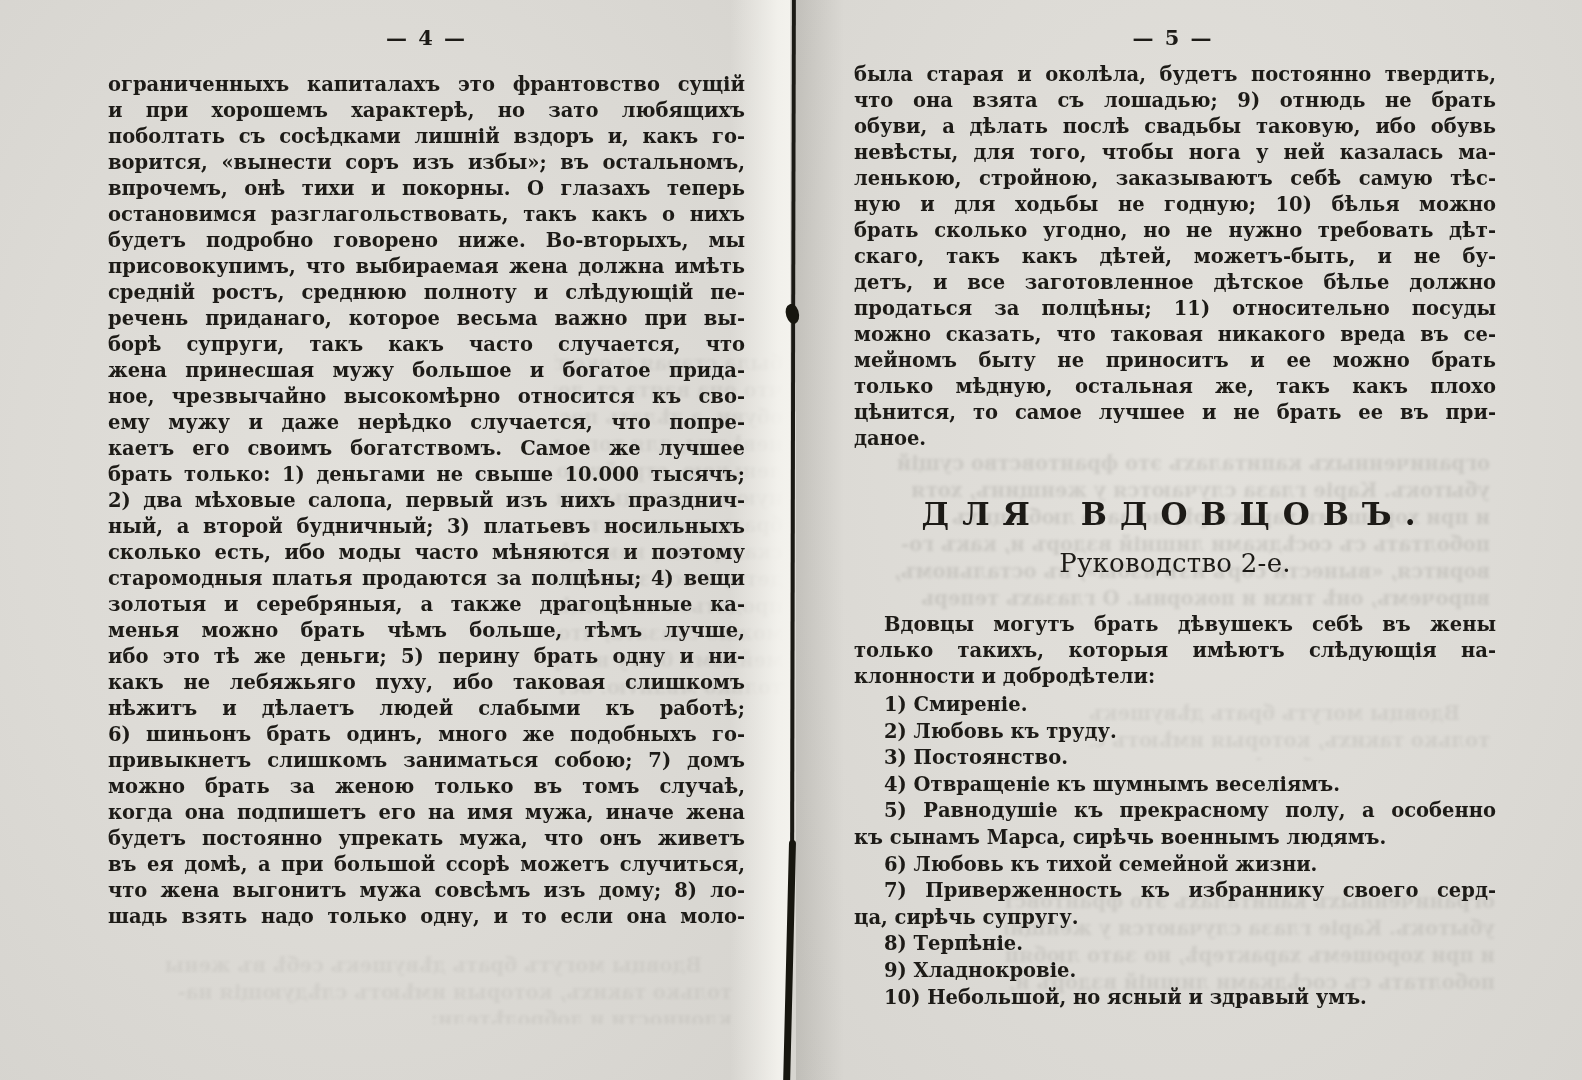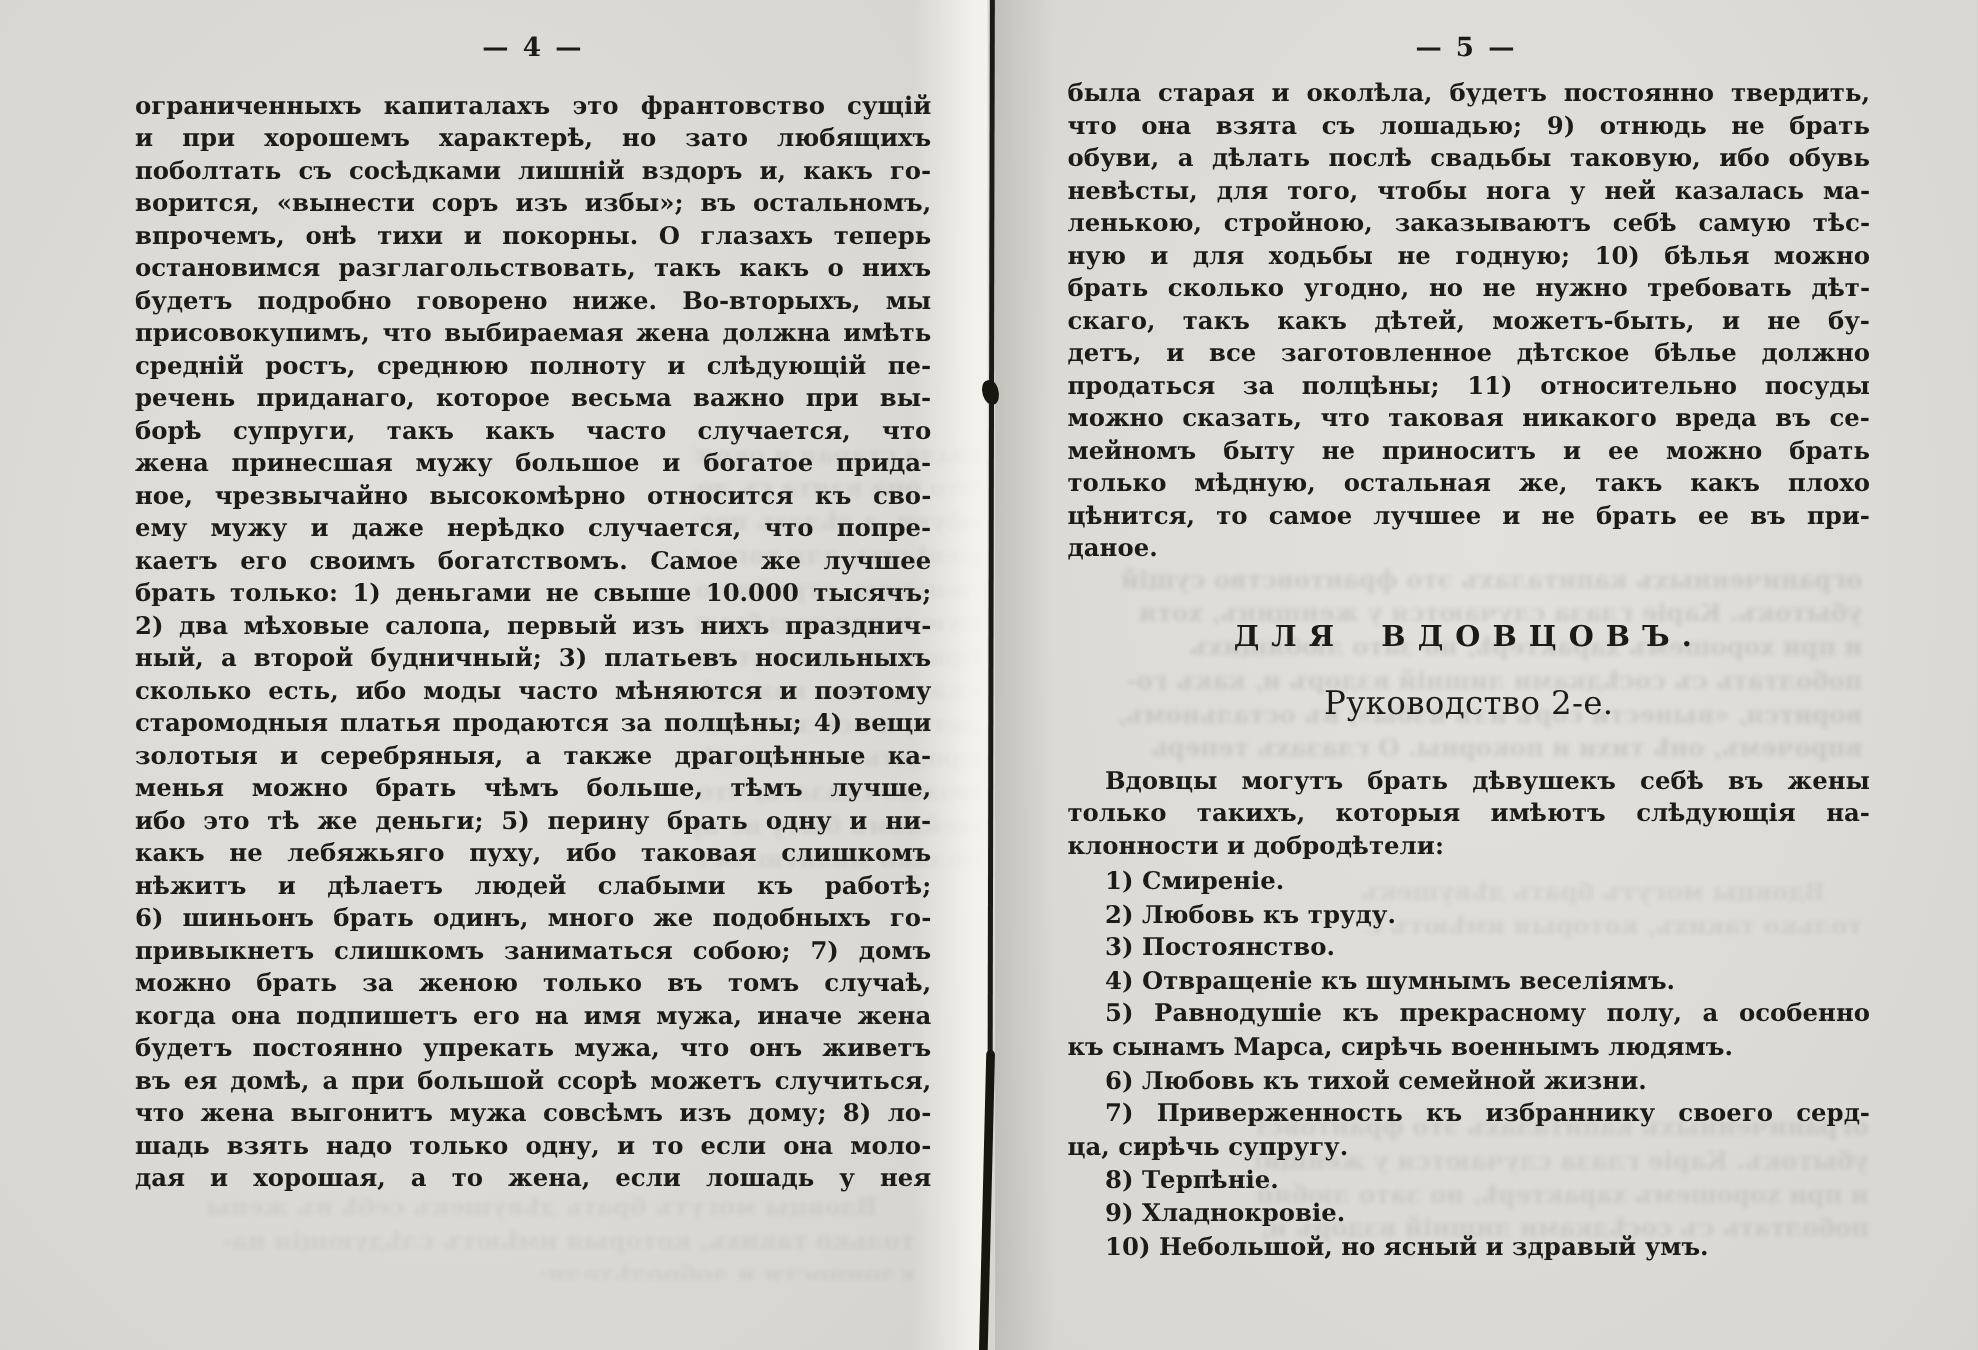--- a/index.html
+++ b/index.html
@@ -48,21 +48,21 @@
   .line.nj{text-align-last:left;}
   .line.ind{text-indent:30px;}
   .tb.plain .line{text-align:left;text-align-last:auto;}
   .tb.plain .line.j{text-align:justify;text-align-last:justify;}
 
   .page.left .tb.main{left:108px;top:72px;width:637px;}
   .page.right .tb.main{left:64px;top:62px;width:642px;}
 
   .section-title{
     position:absolute;left:64px;top:496px;width:642px;margin:0;z-index:5;
-    text-align:center;font-size:23px;font-weight:700;
+    text-align:center;font-size:31px;font-weight:700;
     letter-spacing:.42em;word-spacing:.45em;
   }
   .subsection-title{
     position:absolute;left:64px;top:548px;width:642px;margin:0;z-index:5;
     text-align:center;font-size:26px;font-weight:400;letter-spacing:.01em;
   }
   .page.right .tb.intro{left:64px;top:612px;width:642px;}
   .page.right .tb.vlist{left:64px;top:692px;width:642px;}
   .tb.vlist .line{height:26.6px;line-height:26.6px;}
 
@@ -117,21 +117,20 @@
         <div class="line">какъ не лебяжьяго пуху, ибо таковая слишкомъ</div>
         <div class="line">нѣжитъ и дѣлаетъ людей слабыми къ работѣ;</div>
         <div class="line">6) шиньонъ брать одинъ, много же подобныхъ го-</div>
         <div class="line">привыкнетъ слишкомъ заниматься собою; 7) домъ</div>
         <div class="line">можно брать за женою только въ томъ случаѣ,</div>
         <div class="line">когда она подпишетъ его на имя мужа, иначе жена</div>
         <div class="line">будетъ постоянно упрекать мужа, что онъ живетъ</div>
         <div class="line">въ ея домѣ, а при большой ссорѣ можетъ случиться,</div>
         <div class="line">что жена выгонитъ мужа совсѣмъ изъ дому; 8) ло-</div>
         <div class="line">шадь взять надо только одну, и то если она моло-</div>
-        <div class="line">дая и хорошая, а то жена, если лошадь у нея</div>
       </div>
 
     <div class="ghost g-l-col">
         <div class="line">была старая и околѣла, будетъ постоянно твердить,</div>
         <div class="line">что она взята съ лошадью; 9) отнюдь не брать</div>
         <div class="line">обуви, а дѣлать послѣ свадьбы таковую, ибо обувь</div>
         <div class="line">невѣсты, для того, чтобы нога у ней казалась ма-</div>
         <div class="line">ленькою, стройною, заказываютъ себѣ самую тѣс-</div>
         <div class="line">ную и для ходьбы не годную; 10) бѣлья можно</div>
         <div class="line">брать сколько угодно, но не нужно требовать дѣт-</div>

